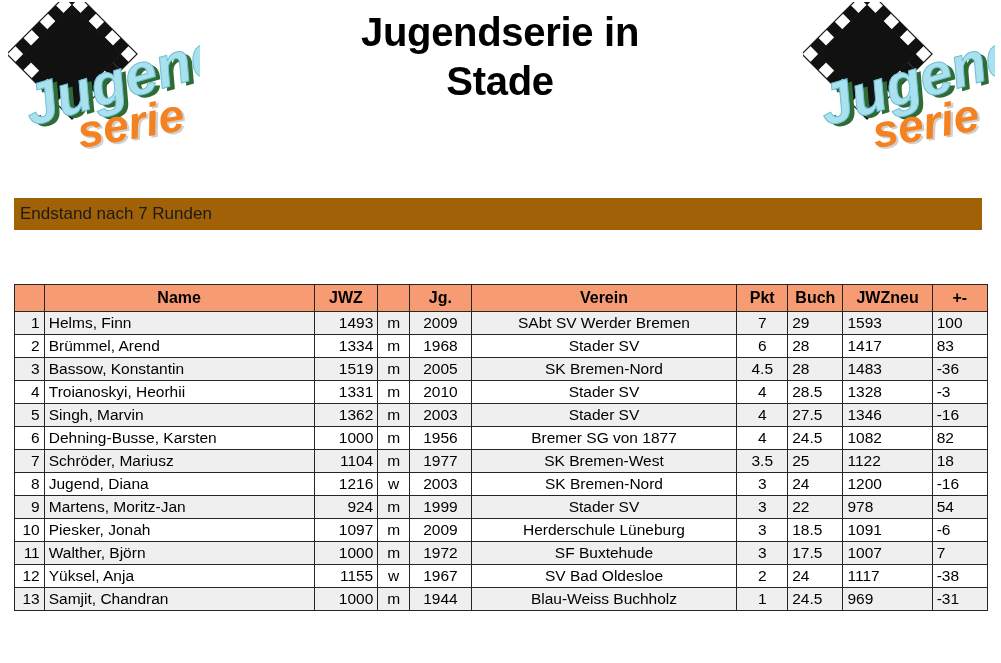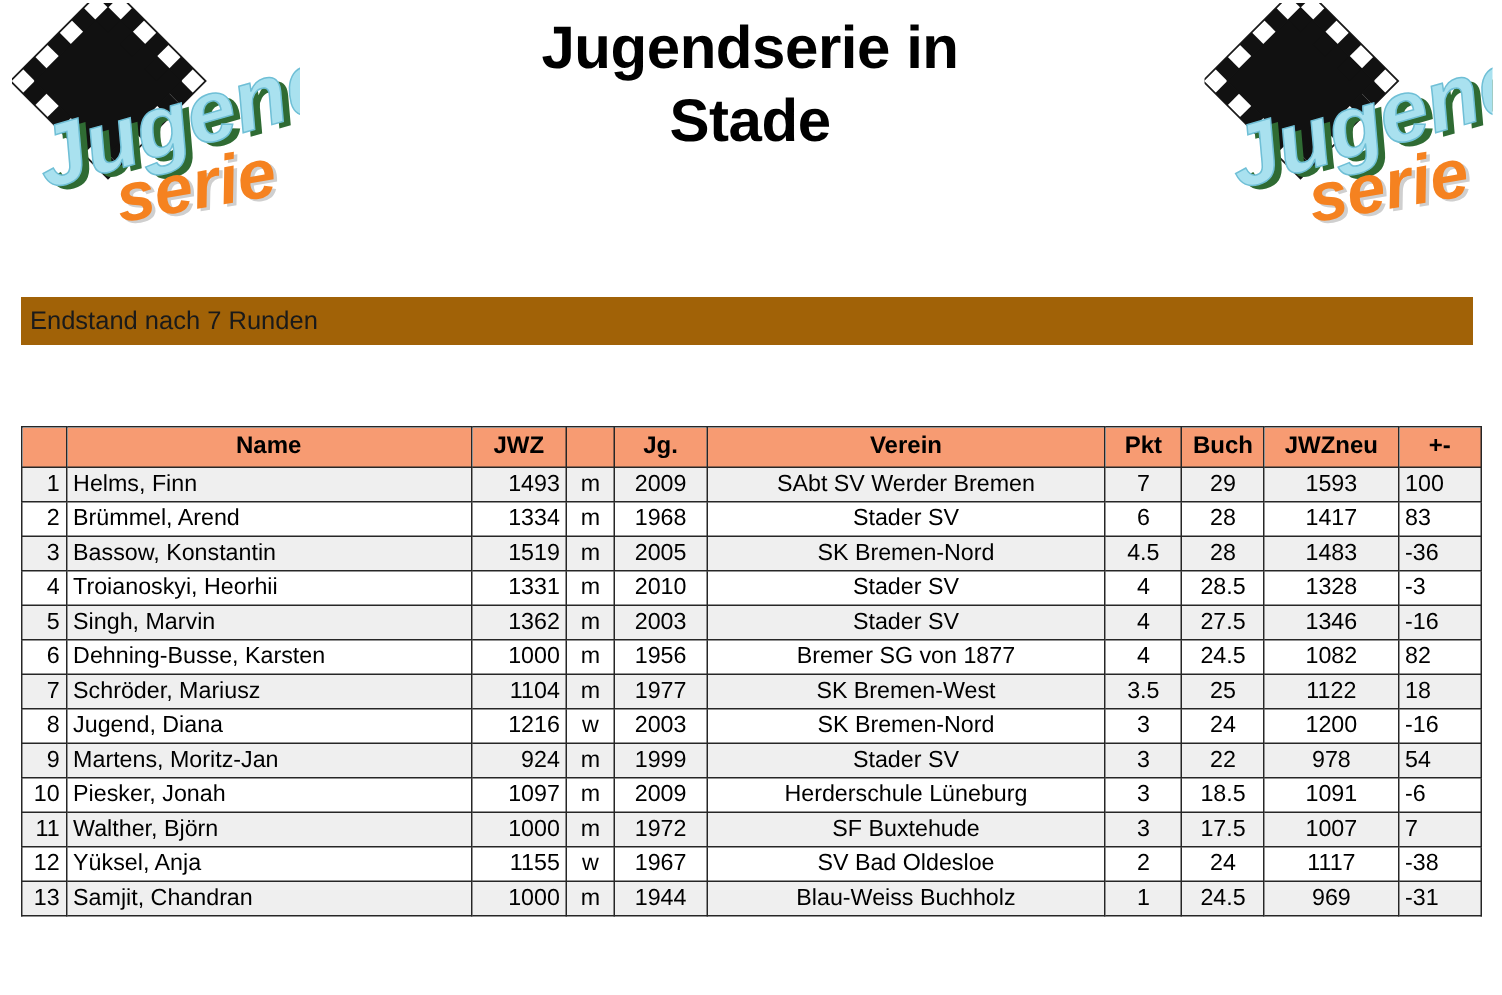--- a/index.html
+++ b/index.html
@@ -114,22 +114,22 @@
   col.c-jwzneu { width: 84px;  }
   col.c-diff   { width: 52px;  }
 
   td.rank   { text-align: right;  padding-right: 5px; }
   td.name   { text-align: left;   padding-left: 5px; }
   td.jwz    { text-align: right;  padding-right: 7px; }
   td.sex    { text-align: center; }
   td.jg     { text-align: center; }
   td.verein { text-align: center;   padding-left: 5px; }
   td.pkt    { text-align: center; }
-  td.buch   { text-align: center; }
-  td.jwzneu { text-align: center; }
+  td.buch   { }
+  td.jwzneu { text-align: left; }
   td.diff   { text-align: left; }
 </style>
 </head>
 <body>
 
 <div class="header">
 
   <div class="logo left">
     <svg viewBox="0 0 192 166" xmlns="http://www.w3.org/2000/svg">
 

